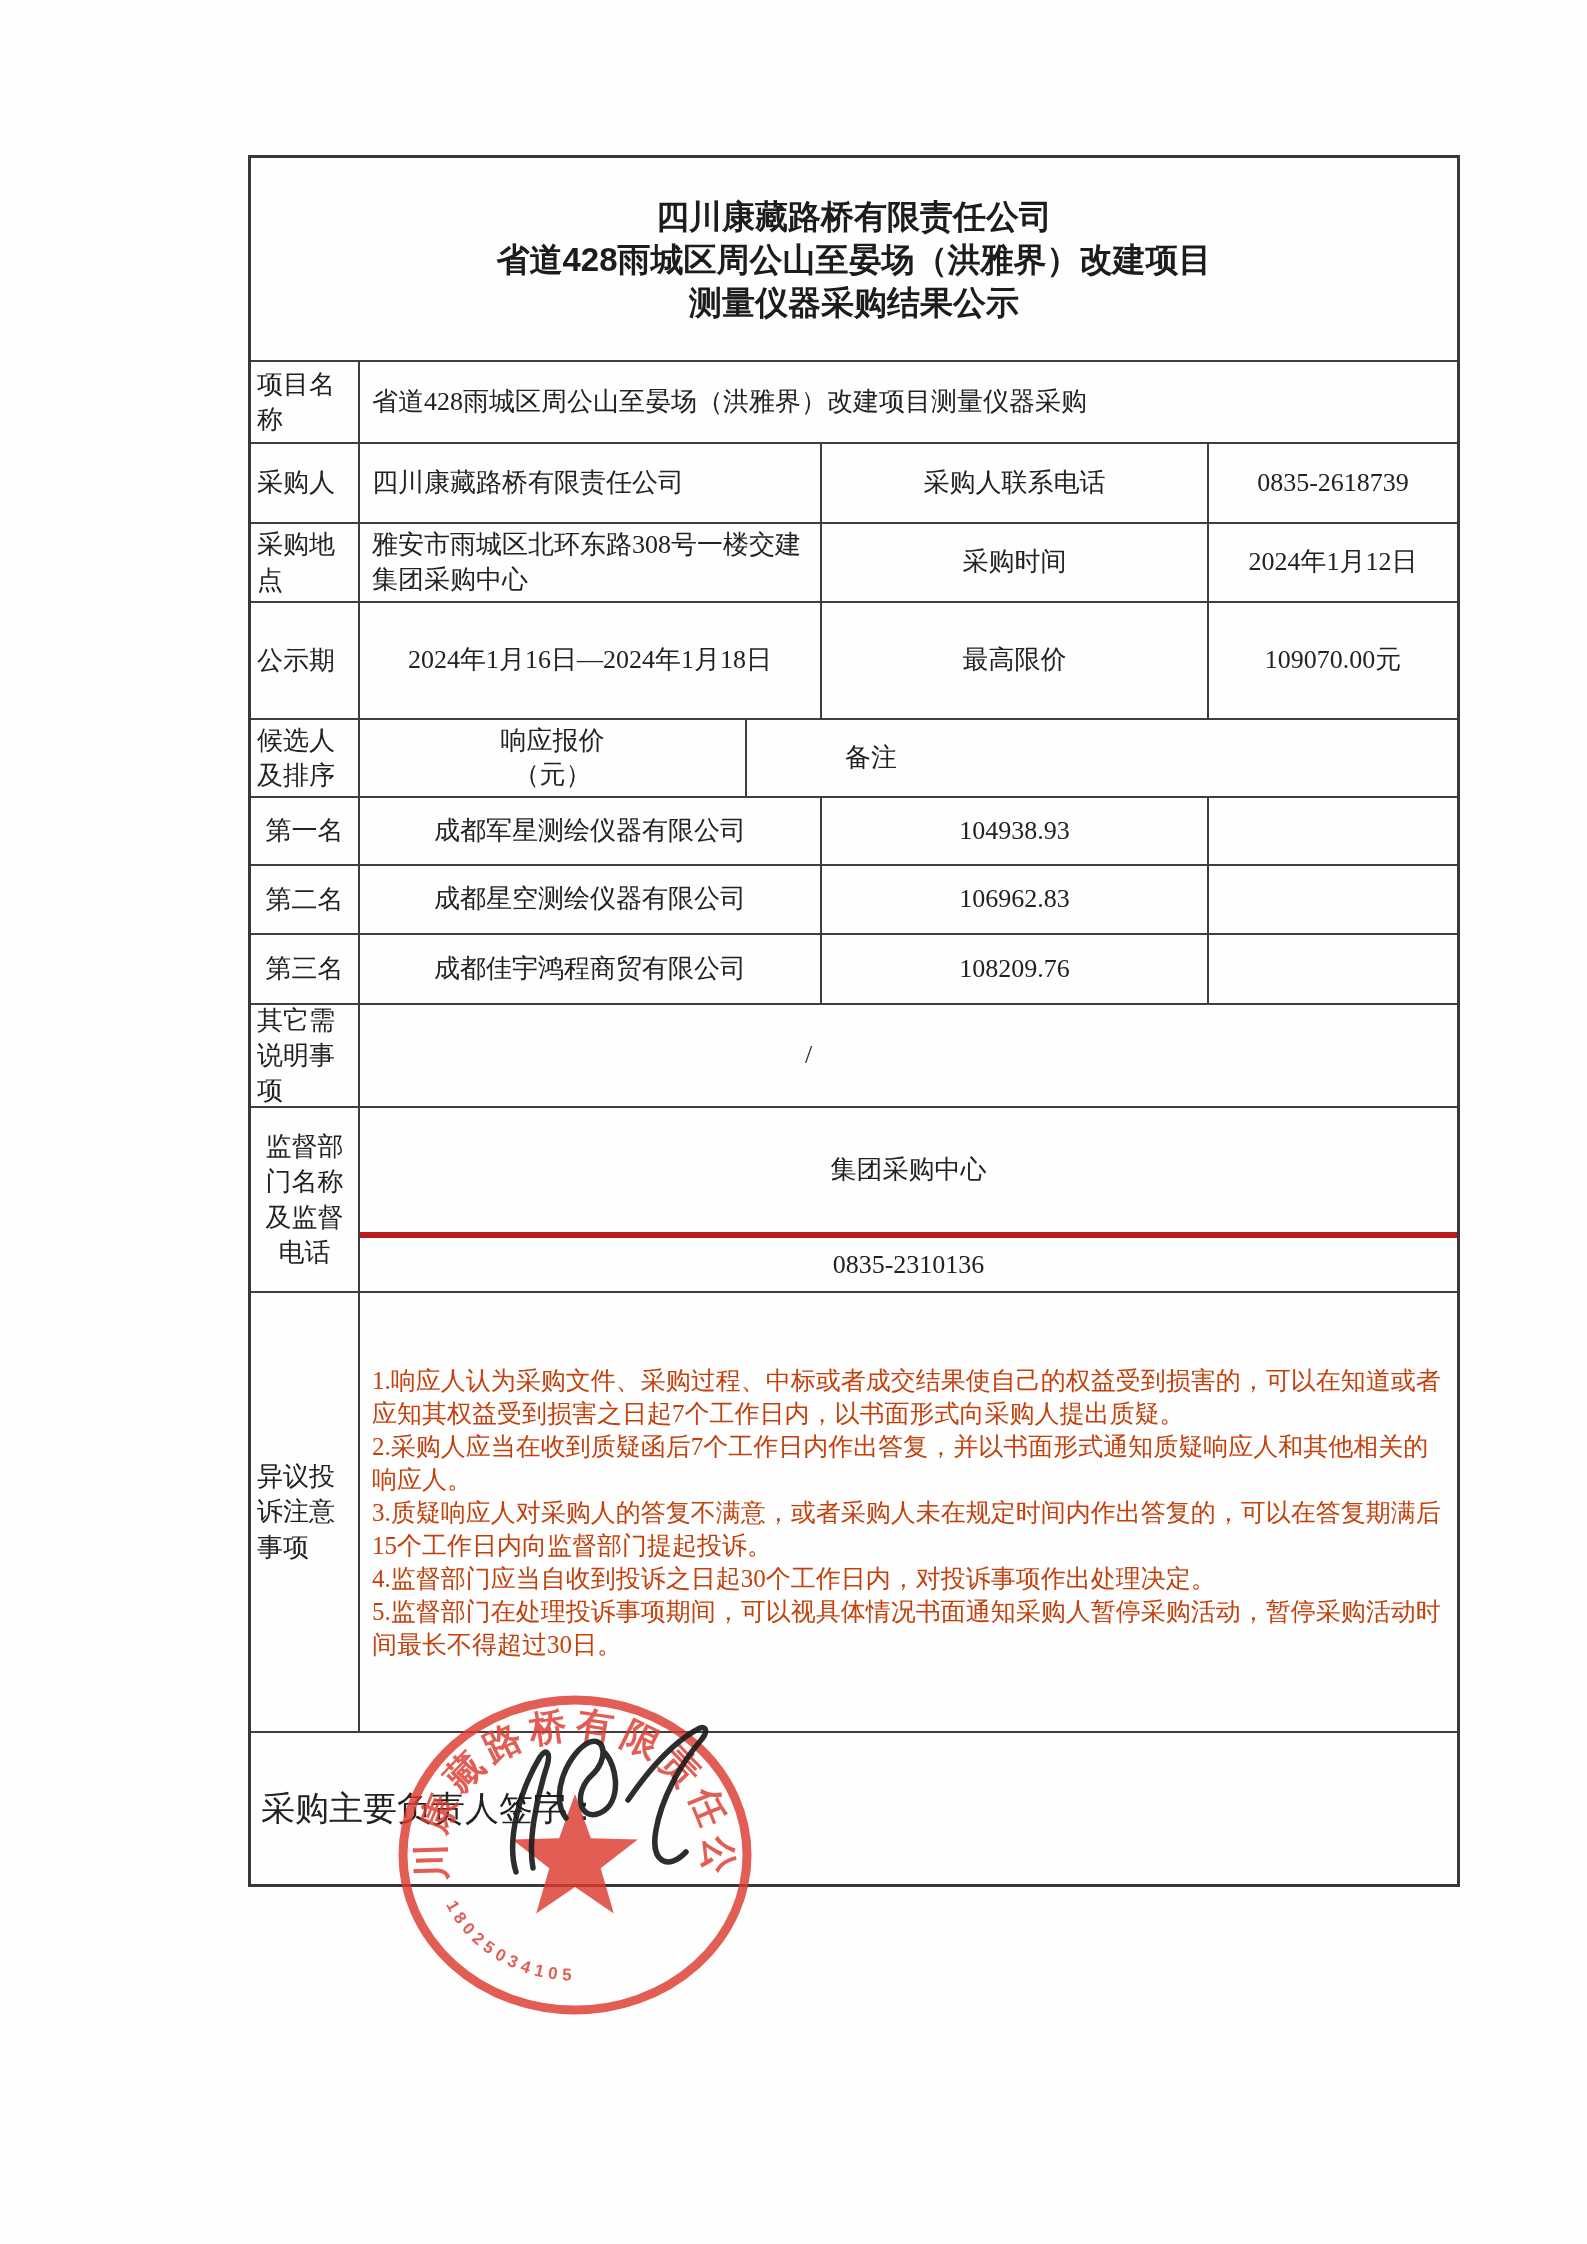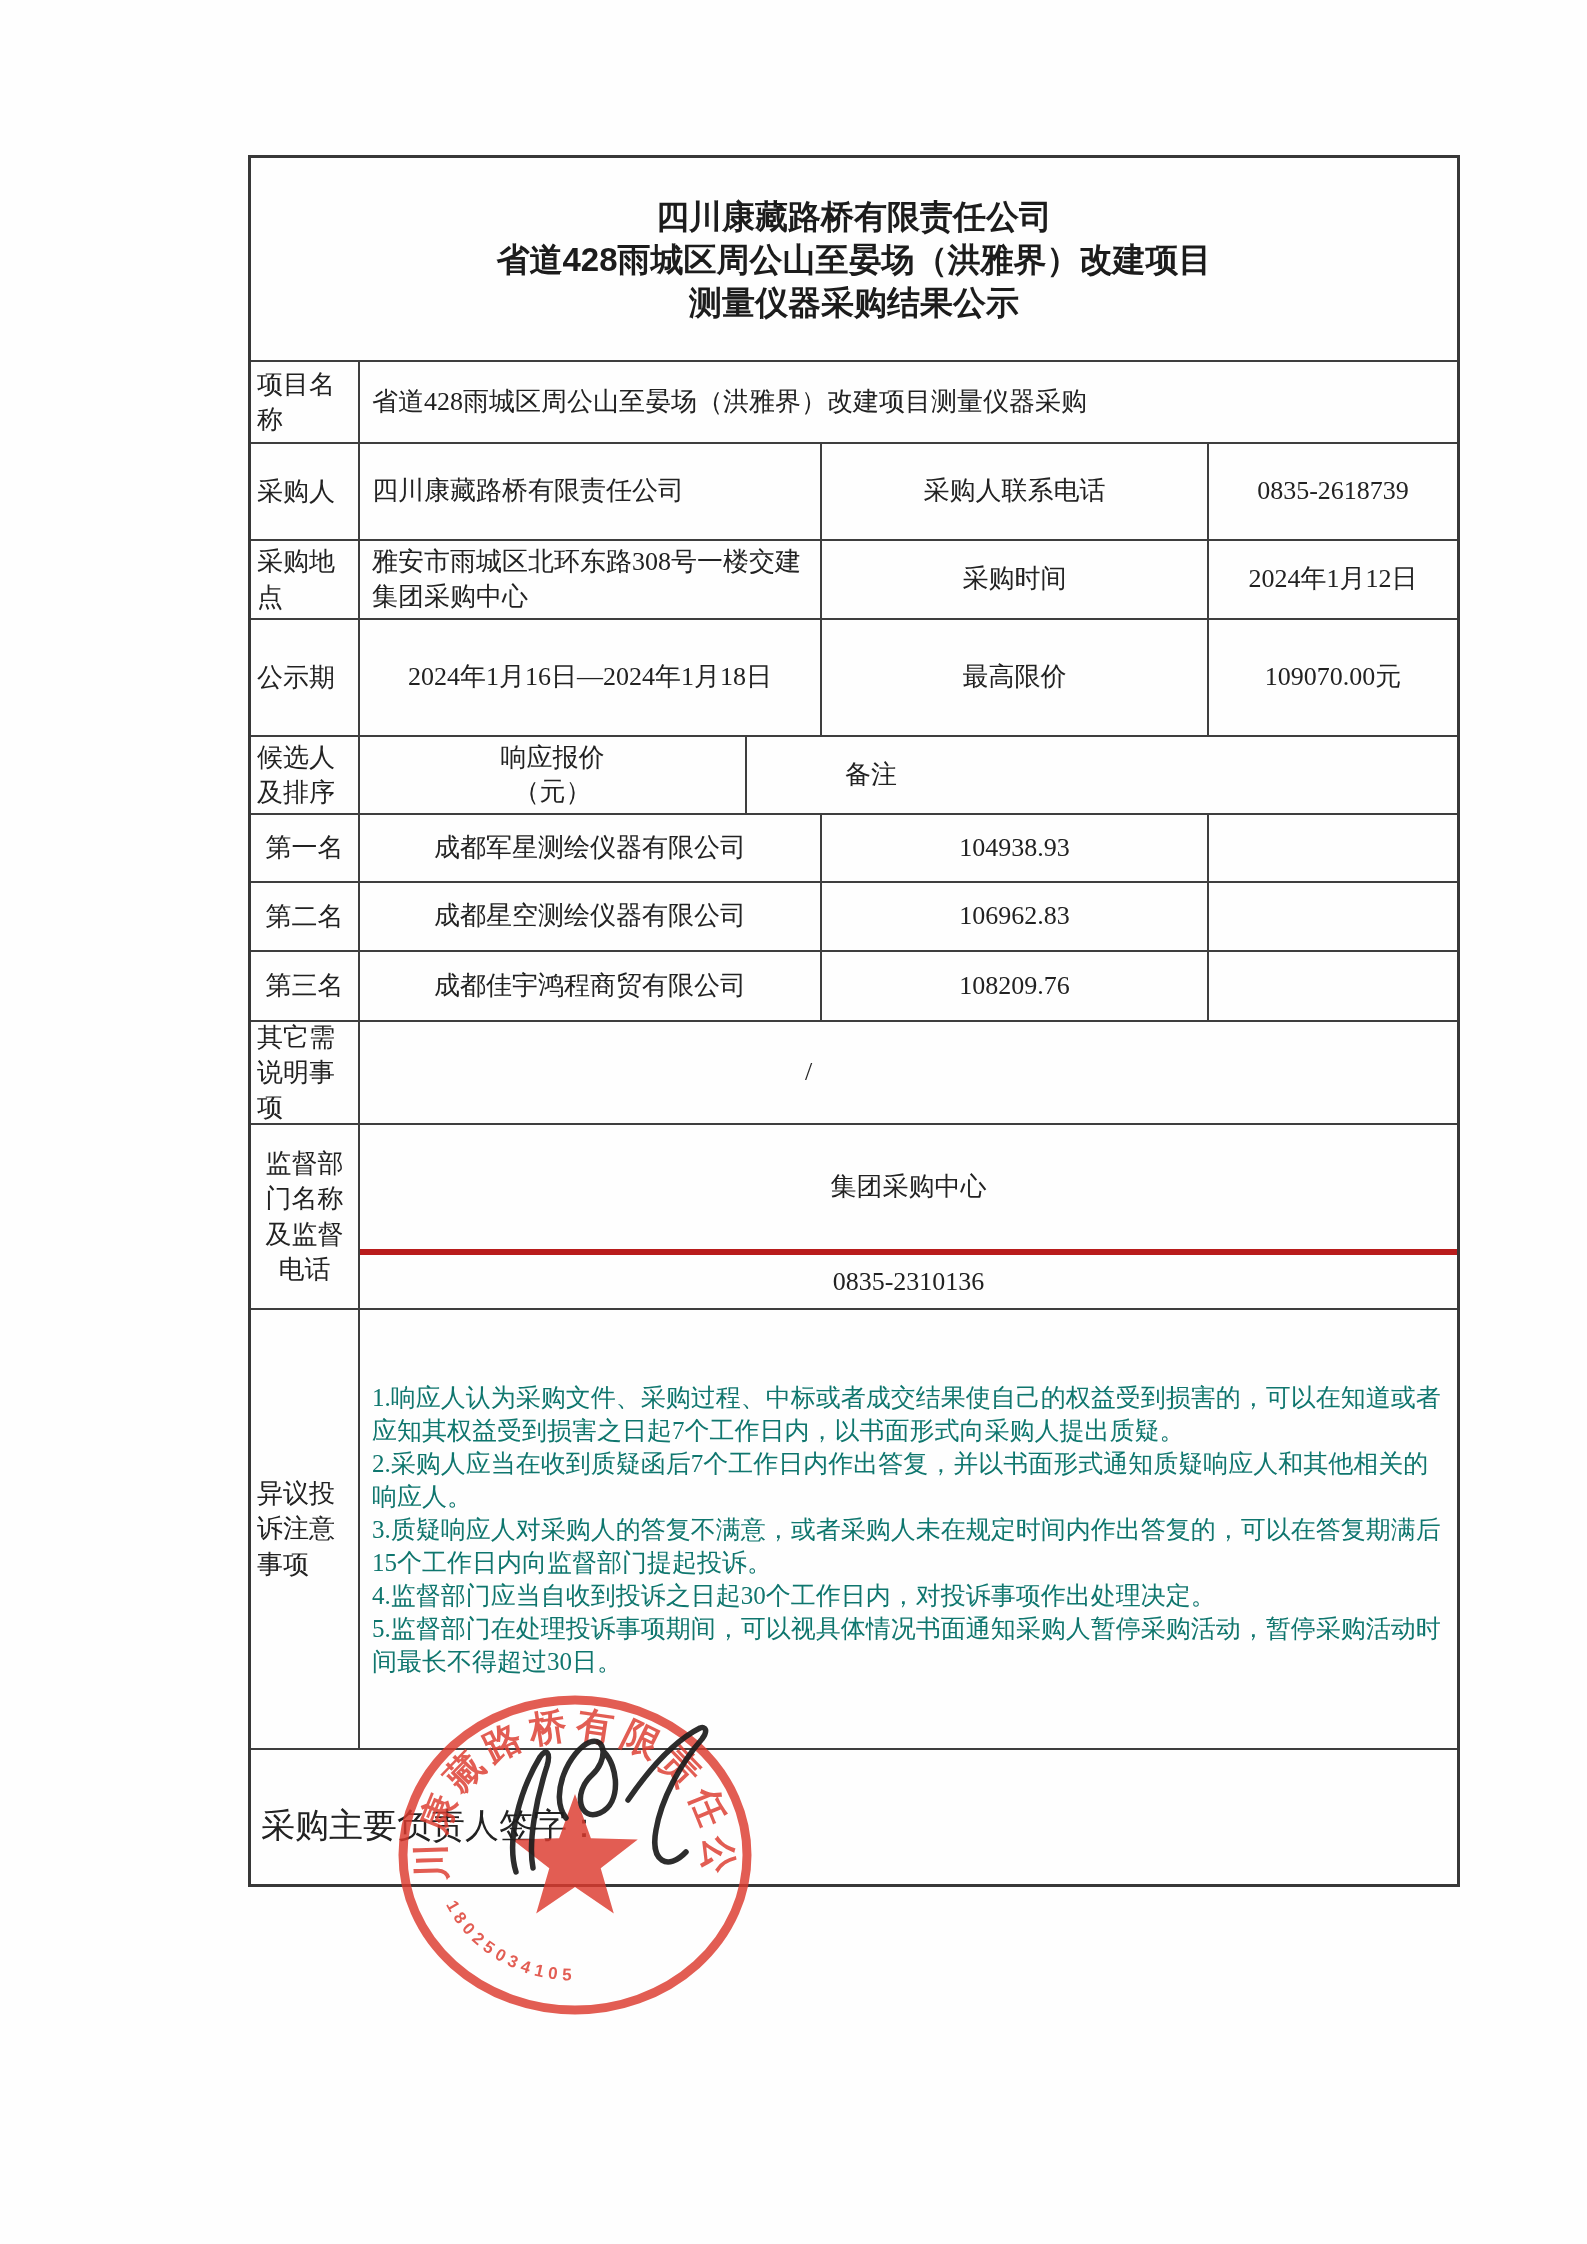--- a/index.html
+++ b/index.html
@@ -13,21 +13,21 @@
 
   .doc-table {
     position:absolute; left:248px; top:155px; width:1212px; height:1732px;
     border:3px solid #383838; background:transparent;
     font-size:26px; line-height:1.32;
   }
   .row { display:flex; width:100%; }
   .row + .row { border-top:2px solid #3e3e3e; }
 
   
-  .h-title{height:202px} .h-project{height:82px} .h-purchaser{height:97px}
+  .h-title{height:202px} .h-project{height:82px} .h-purchaser{height:80px}
   .h-location{height:79px} .h-publicity{height:117px} .h-candhead{height:78px}
   .h-cand1{height:68px} .h-cand2{height:69px} .h-cand3{height:70px}
   .h-other{height:103px} .h-superv{height:185px} .h-objection{height:440px}
   .h-sign{height:155px}
 
   .cell { flex:none; display:flex; align-items:center; padding:13px 12px; overflow:hidden; }
   .cell + .cell { border-left:2px solid #3e3e3e; }
   .w1{width:107px} .w2{width:462px} .w3{width:387px} .w4{width:250px} .w234{width:1099px}
 
   .label { padding:21px 6px; line-height:1.35; }
@@ -41,21 +41,21 @@
     font-weight:700; font-size:33px; line-height:43px; color:#1c1c1c;
   }
 
   .stack { display:flex; flex-direction:column; }
   .sub-row { display:flex; align-items:center; justify-content:center; text-align:center;margin-top:40px; }
   .sub-top { height:82px; }
   .sub-bottom { height:103px; border-top:6px solid #b91c1c; }
 
   .objection-text {
     font-size:25px; line-height:33px; white-space:pre-line; text-align:left;
-    color:#0f766e;
+    color:#c2410c;
   }
   .slash-nudge { position:relative; left:-100px; }
 
   .sign-label { font-size:34px; }
 
   .stamp-svg { position:absolute; left:385px; top:1692px; width:380px; height:330px; }
   .signature-svg { position:absolute; left:470px; top:1700px; width:280px; height:210px; }
 </style>
 </head>
 <body>

